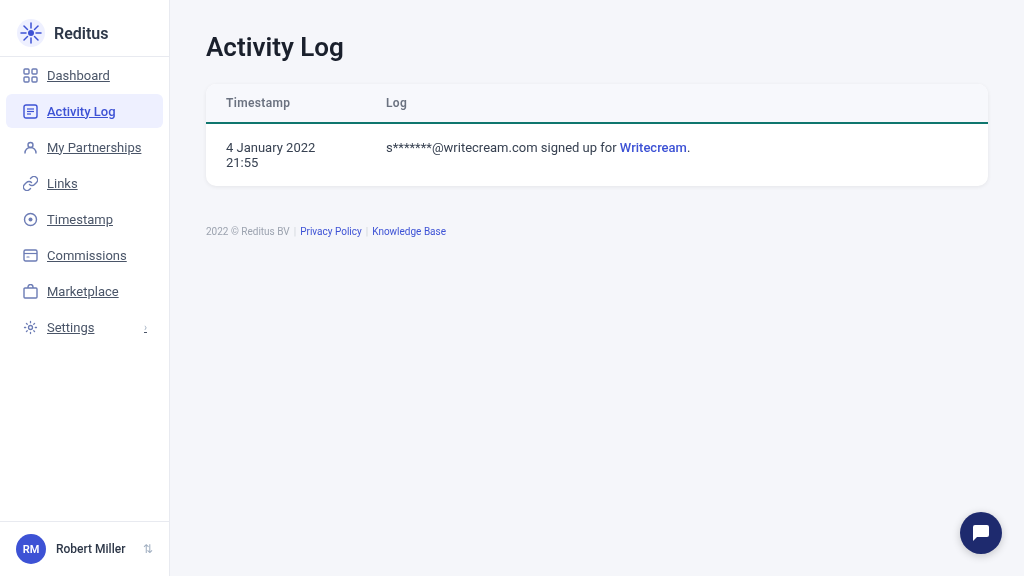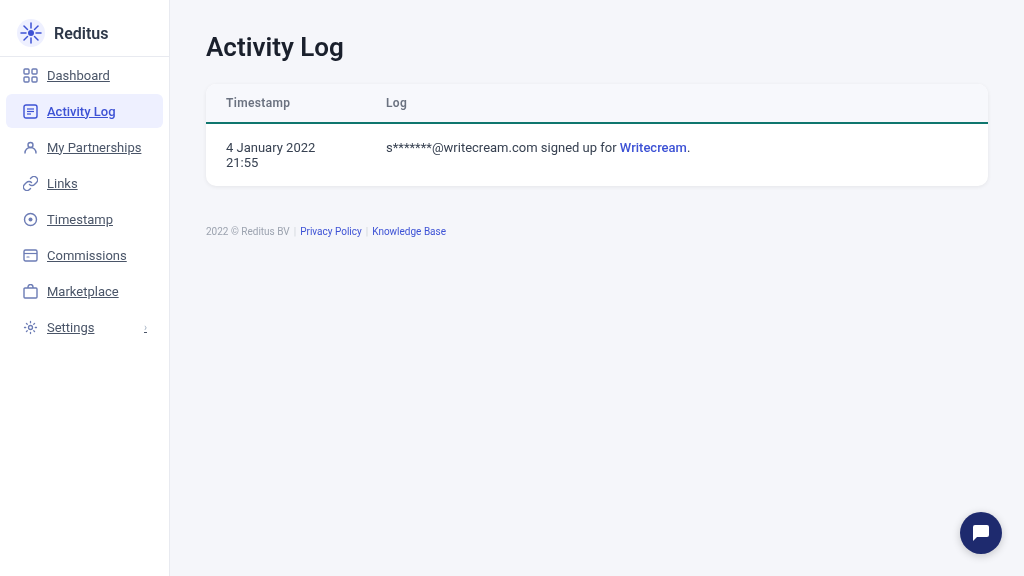--- a/index.html
+++ b/index.html
@@ -343,20 +343,27 @@
     <span class="nav-icon">
       <svg width="15" height="15" viewBox="0 0 15 15" fill="none">
         <circle cx="7.5" cy="7.5" r="2" stroke="currentColor" stroke-width="1.3"></circle>
         <path d="M7.5 1.5v1.2M7.5 12.3v1.2M1.5 7.5h1.2M12.3 7.5h1.2M3.4 3.4l.85.85M10.75 10.75l.85.85M11.6 3.4l-.85.85M4.25 10.75l-.85.85" stroke="currentColor" stroke-width="1.3" stroke-linecap="round"></path>
       </svg>
     </span>
     <span>Settings</span>
     <span class="chevron">›</span>
   </div>
 
+  <div class="sidebar-bottom">
+    <div class="avatar">
+      <span>RM</span>
+    </div>
+    <span class="avatar-name">Robert Miller</span>
+    <span class="avatar-chevron">⇅</span>
+  </div>
 </aside>
 
 <main class="main">
   <h1 class="page-title">Activity Log</h1>
 
   <div class="card">
     <table class="table">
       <thead>
         <tr>
           <th class="timestamp-cell">Timestamp</th>

